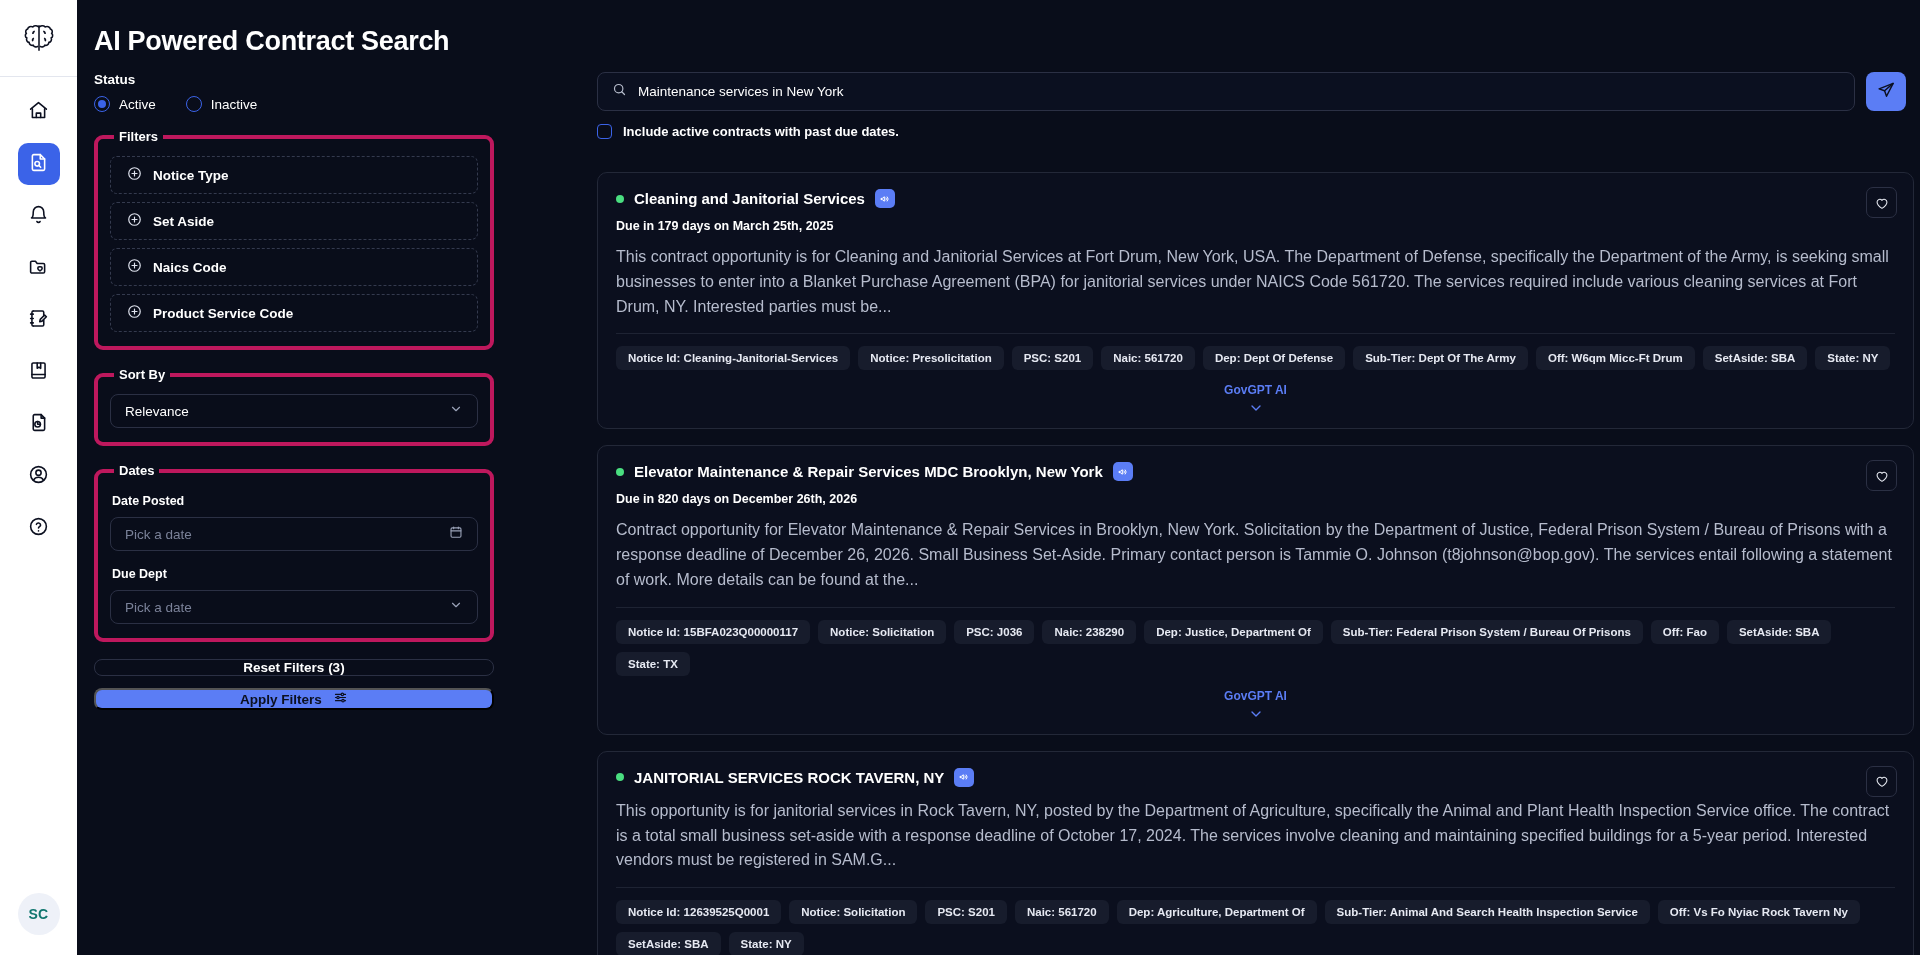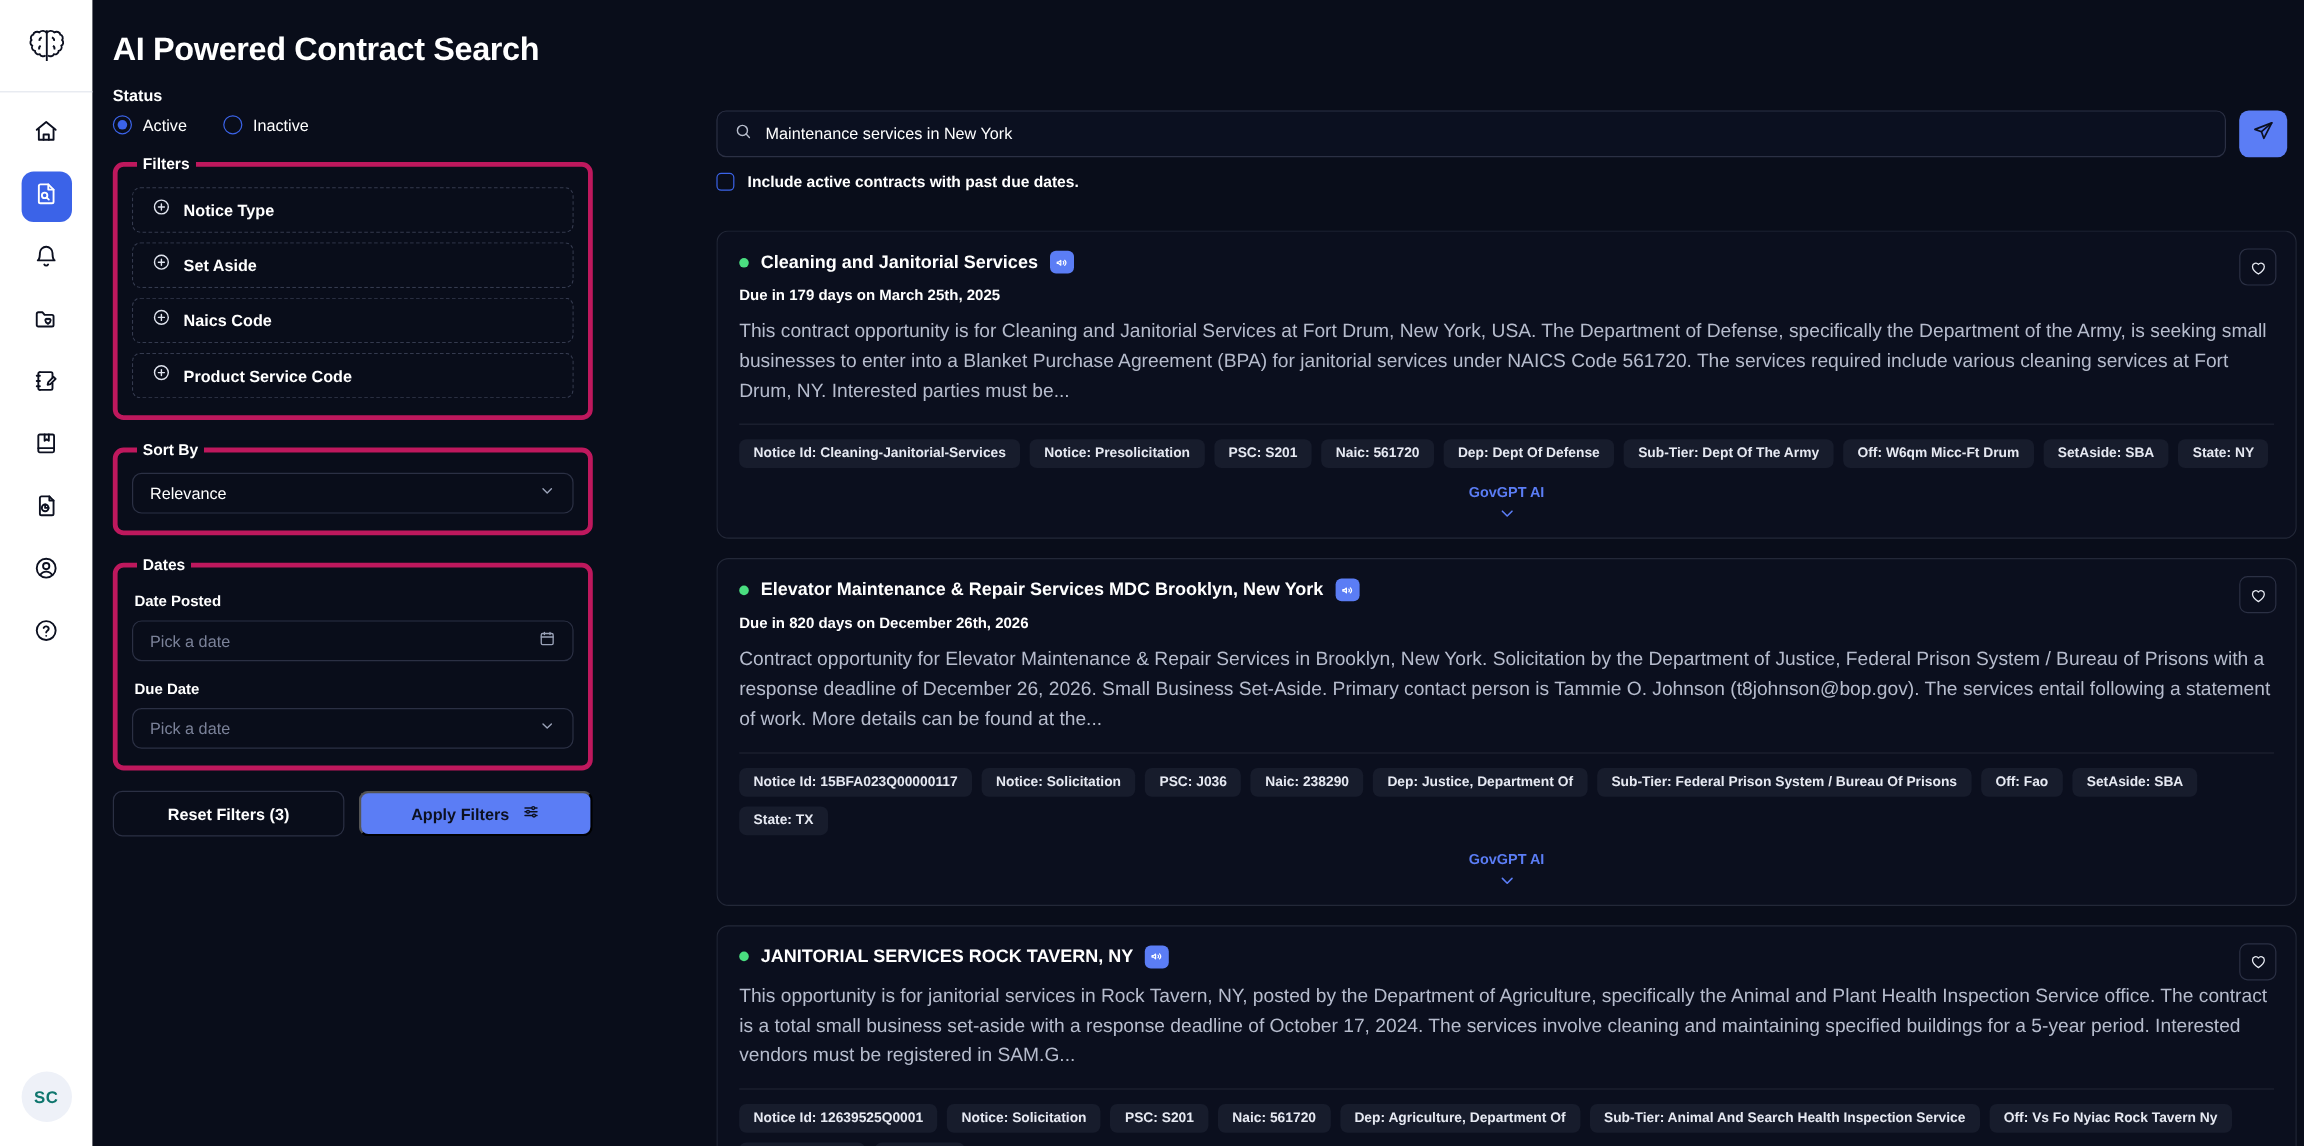--- a/index.html
+++ b/index.html
@@ -74,34 +74,33 @@
   .select-box, .date-box {
     border: 1px solid #2b3044; border-radius: 8px;
     height: 34px; display: flex; align-items: center; justify-content: space-between;
     padding: 0 14px; cursor: pointer; background: transparent;
   }
   .select-box .val { font-size: 13.5px; color: #fff; }
   .date-box .ph { font-size: 13.5px; color: #7b8299; }
   .field-label { font-size: 12.5px; font-weight: 700; color: #fff; margin: 4px 0 9px 2px; }
   .field-label.second { margin-top: 16px; }
 
-  .btn-row { display: flex; gap: 12px; margin-top: 6px; }
+  .btn-row { display: flex; gap: 12px; margin-top: 6px; flex-direction: column; }
   .btn {
     height: 38px; border-radius: 8px; flex: 1;
     display: flex; align-items: center; justify-content: center; gap: 11px;
     font-size: 13.5px; font-weight: 700; cursor: pointer;
   }
   .btn-reset { border: 1px solid #2b3044; color: #fff; background: transparent; }
   .btn-apply { background: #5b7df5; color: #0c1020; }
 
   
   .results {
     position: absolute; left: 520px; right: 0; top: 72px; bottom: 0;
     padding-right: 14px;
-    margin-top: 20px;
   }
   .searchrow { display: flex; gap: 11px; align-items: stretch; }
   .searchbar {
     flex: 1; height: 39px; border: 1px solid #2b3044; border-radius: 8px;
     display: flex; align-items: center; gap: 11px; padding: 0 14px;
     background: #0b1020;
   }
   .searchbar .q { font-size: 13.5px; color: #fff; }
   .sendbtn {
     width: 40px; height: 39px; border-radius: 8px; background: #5b7df5;
@@ -337,21 +336,21 @@
         <div class="date-box">
           <span class="ph">Pick a date</span>
           <span>
             <svg width="14" height="14" viewBox="0 0 24 24" fill="none" stroke="#9aa2b8" stroke-width="1.9" stroke-linecap="round" stroke-linejoin="round">
                 <rect x="3.5" y="5" width="17" height="16" rx="2"></rect>
                 <path d="M3.5 10h17M8 3.5v3M16 3.5v3"></path>
               </svg>
           </span>
         </div>
 
-        <div class="field-label second">Due Date</div>
+        <div class="field-label second">Due Dept</div>
         <div class="date-box">
           <span class="ph">Pick a date</span>
           <span>
             <svg width="14" height="14" viewBox="0 0 24 24" fill="none" stroke="#9aa2b8" stroke-width="2" stroke-linecap="round" stroke-linejoin="round">
                 <path d="m6 9 6 6 6-6"></path>
               </svg>
           </span>
         </div>
       </fieldset>
 

